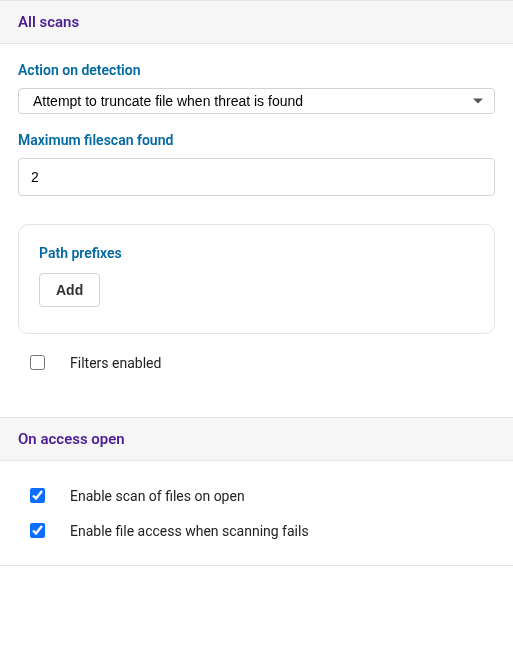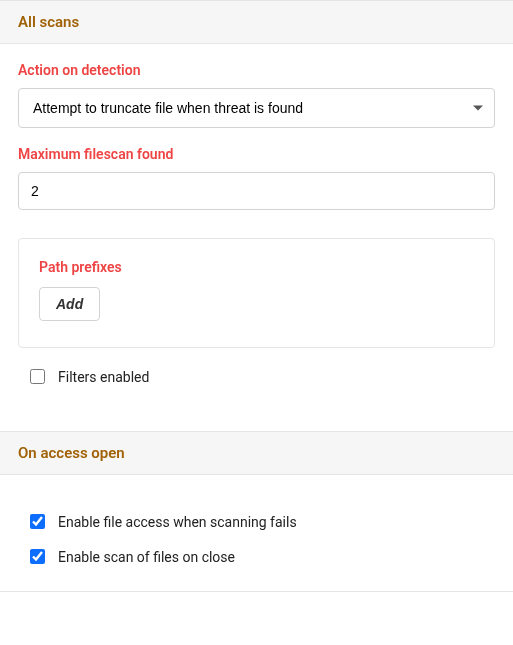--- a/index.html
+++ b/index.html
@@ -12,34 +12,34 @@
     background: #fff;
     width: 513px;
   }
   .section-header {
     background: #f6f6f6;
     border-top: 1px solid #e5e5e5;
     border-bottom: 1px solid #e5e5e5;
     padding: 12px 18px;
     font-weight: 600;
     font-size: 15px;
-    color: #a16207;
+    color: #4c1d95;
   }
   .section-body {
     padding: 18px 18px 24px 18px;
   }
   .field-label {
     font-weight: 600;
     font-size: 14px;
     margin-bottom: 10px;
-    color: #ef4444;
+    color: #0369a1;
   }
   .select {
     width: 100%;
-    height: 40px;
+    height: 26px;
     padding: 0 28px 0 14px;
     font-size: 14px;
     border: 1px solid #d3d3d3;
     border-radius: 4px;
     background: #fff;
     appearance: none;
     -webkit-appearance: none;
     position: relative;
   }
   .select-wrap {
@@ -69,39 +69,38 @@
     padding: 0 12px;
     font-size: 14px;
     border: 1px solid #d3d3d3;
     border-radius: 4px;
     background: #fff;
   }
   .panel-box2 {
     border: 1px solid #e5e5e5;
     margin-top: 28px;
     padding: 20px 20px 26px 20px;
-    border-radius: 4px;
+    border-radius: 10px;
   }
   .btn {
     display: inline-block;
     padding: 8px 16px;
     font-size: 14px;
     font-weight: 600;
     border: 1px solid #d3d3d3;
     border-radius: 4px;
     background: #fff;
     cursor: pointer;
     color: #333;
     margin-top: 12px;
-    font-style: italic;
   }
   .checkbox-row {
     display: flex;
     align-items: center;
-    gap: 10px;
+    gap: 22px;
     margin-top: 18px;
     padding-left: 8px;
   }
   .checkbox-row + .checkbox-row { margin-top: 14px; }
   input[type="checkbox"] {
     width: 15px;
     height: 15px;
     accent-color: #0d6efd;
     cursor: pointer;
   }
@@ -140,24 +139,24 @@
   </div>
 
 </div>
 
 <div class="spacer"></div>
 
 <div class="section-header">On access open</div>
 
 <div class="section-body bottom-line">
 
+  <div class="checkbox-row" style="margin-top:6px">
+    <input type="checkbox" checked="" style="">
+    <span>Enable scan of files on open</span>
+  </div>
 
   <div class="checkbox-row">
     <input type="checkbox" checked="" style="">
     <span>Enable file access when scanning fails</span>
   </div>
 
-  <div class="checkbox-row">
-    <input type="checkbox" checked="" style="">
-    <span>Enable scan of files on close</span>
-  </div>
 
 </div>
 
 </body></html>

